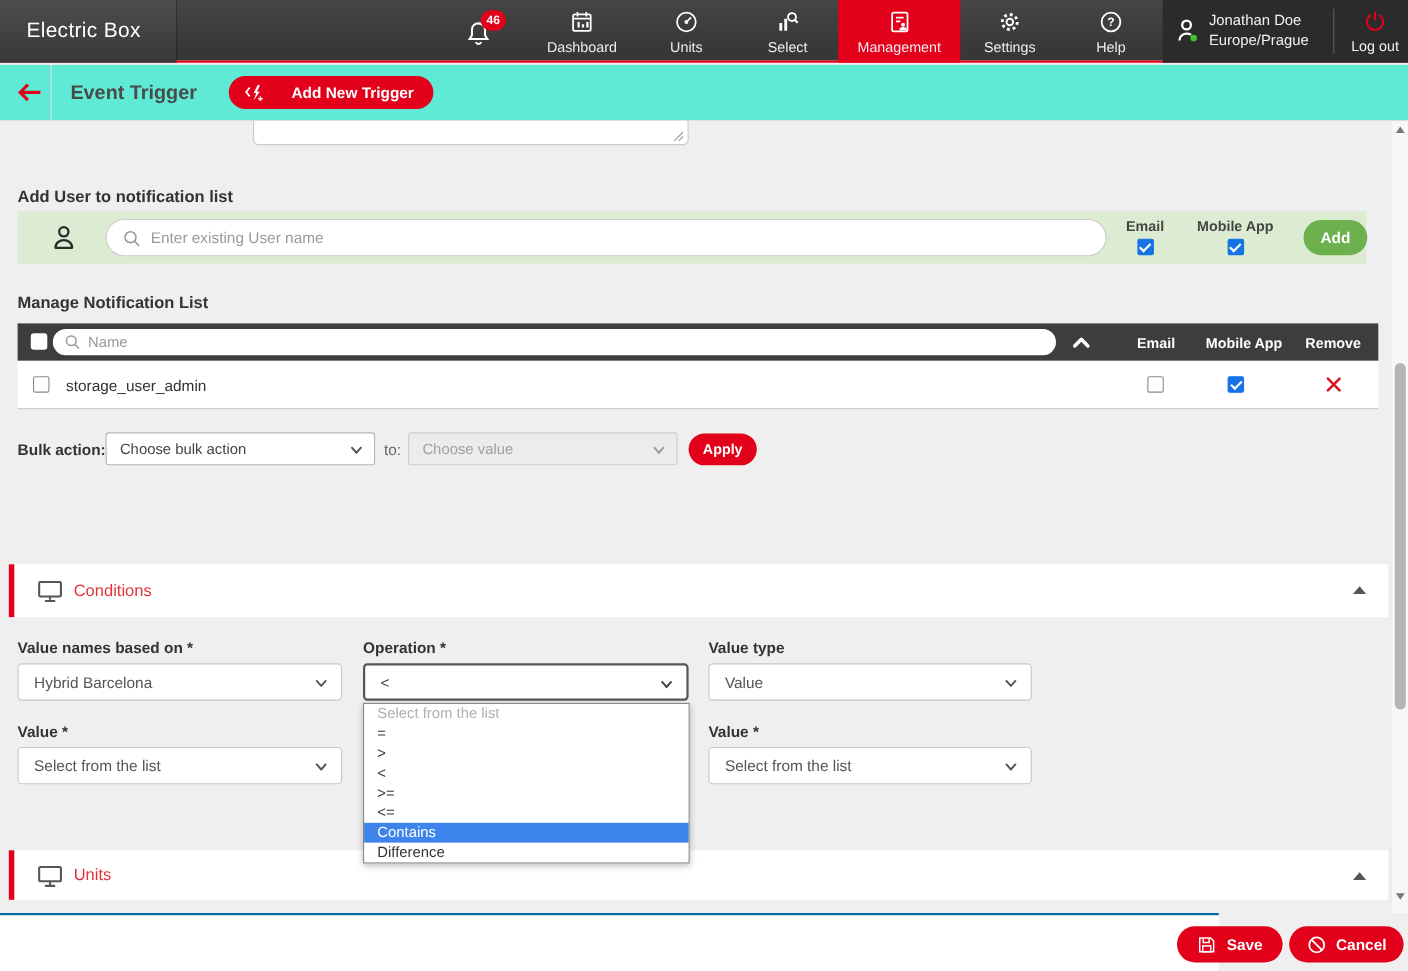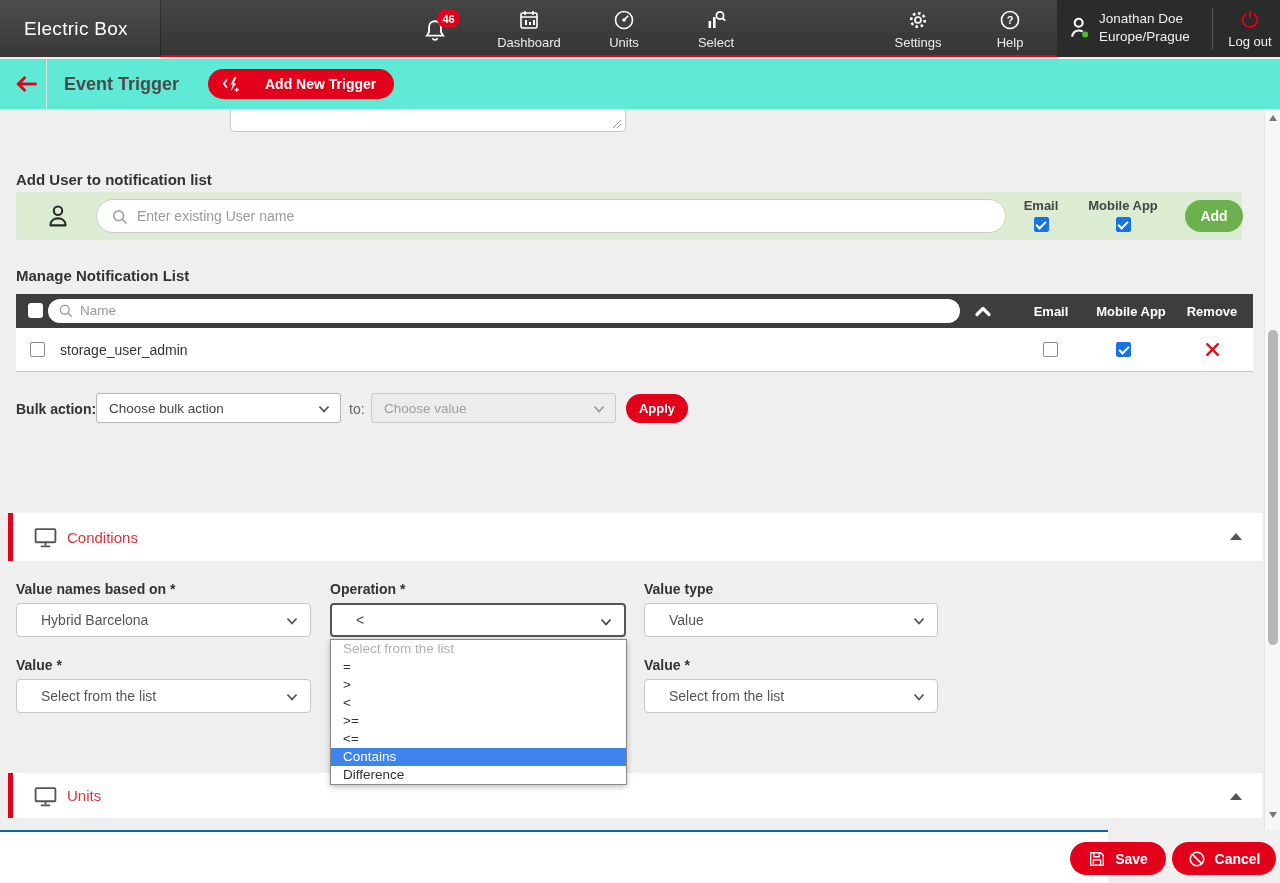--- a/index.html
+++ b/index.html
@@ -113,21 +113,21 @@
   .sb-icon { position:absolute; left:20px; top:13px; }
   .sb-units .sb-icon { top:12px; }
   .sb-title { position:absolute; left:54px; top:0; height:100%; display:flex; align-items:center;
     color:#e2323a; font-size:15px; }
   .caret-up { position:absolute; right:20px; top:20px; width:0; height:0; border-left:6px solid transparent;
     border-right:6px solid transparent; border-bottom:7px solid #555; cursor:pointer; }
 
   
   .fieldlabel { position:absolute; font-size:14px; font-weight:bold; color:#333; }
   .fsel { position:absolute; height:34px; background:#fff; border:1px solid #c6c6c6; border-radius:4px;
-    display:flex; align-items:center; padding:0 24px; font-size:14px; color:#555; cursor:pointer; }
+    display:flex; align-items:center; padding:0 14px; font-size:14px; color:#555; cursor:pointer; }
   .fsel .chev { position:absolute; right:12px; top:13px; }
   .fsel.focused { border:2px solid #555; color:#444; }
   .dropdown { position:absolute; left:330px; top:639px; width:297px; background:#fff; border:1px solid #888;
     box-shadow:0 2px 6px rgba(0,0,0,.25); z-index:10; }
   .opt { height:18px; line-height:18px; padding-left:12px; font-size:13.5px; color:#333; cursor:pointer; }
   .opt.muted { color:#b0b0b0; }
   .opt.selected { background:#3d85ec; color:#fff; }
 
   
   .footerbar { position:absolute; left:0; top:830px; width:1108px; height:53px; background:#fff;
@@ -180,20 +180,29 @@
       <span class="nlabel">Units</span>
     </div>
     <div class="navitem ni-analyse">
       <svg width="24" height="24" viewBox="0 0 24 24">
           <rect x="4.5" y="13" width="2.6" height="7" rx="0.5" fill="#fff"></rect>
           <rect x="9" y="9" width="2.6" height="11" rx="0.5" fill="#fff"></rect>
           <circle cx="16" cy="7.5" r="3.6" fill="none" stroke="#fff" stroke-width="1.7"></circle>
           <path d="M18.6 10.1l2.6 2.6" stroke="#fff" stroke-width="1.9"></path>
         </svg>
       <span class="nlabel">Select</span>
+    </div>
+    <div class="navitem ni-management active">
+      <svg width="24" height="24" viewBox="0 0 24 24" fill="none" stroke="#fff" stroke-width="1.6">
+          <rect x="5" y="3.5" width="14" height="17" rx="1.5"></rect>
+          <path d="M8.5 8h7M8.5 11.5h4"></path>
+          <circle cx="15" cy="14.5" r="1.8" fill="#fff" stroke="none"></circle>
+          <path d="M11.5 19.5c0-2 1.6-3 3.5-3s3.5 1 3.5 3z" fill="#fff" stroke="none"></path>
+        </svg>
+      <span class="nlabel">Management</span>
     </div>
     <div class="navitem ni-settings">
       <svg width="24" height="24" viewBox="0 0 24 24" fill="none" stroke="#fff" stroke-width="1.7">
           <circle cx="12" cy="12" r="3"></circle>
           <circle cx="12" cy="12" r="6.8" stroke-width="2.6" stroke-dasharray="2.6 2.7"></circle>
         </svg>
       <span class="nlabel">Settings</span>
     </div>
     <div class="navitem ni-help">
       <svg width="24" height="24" viewBox="0 0 24 24">

